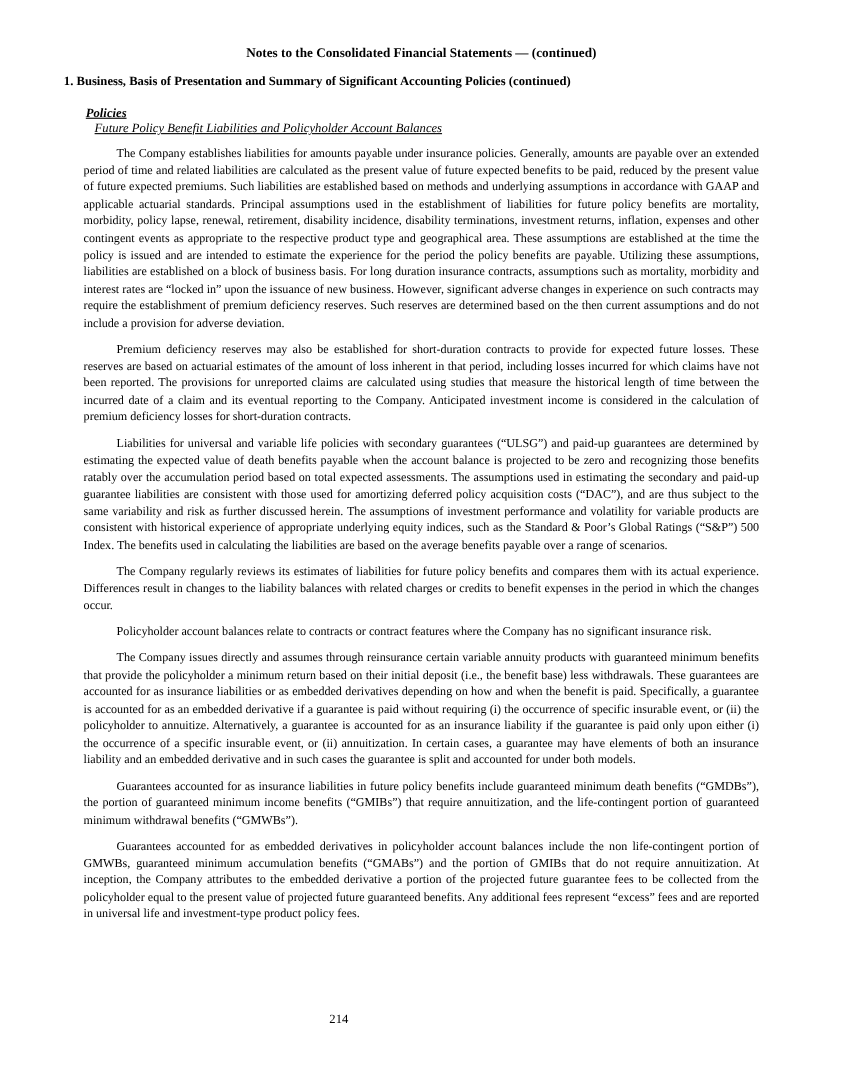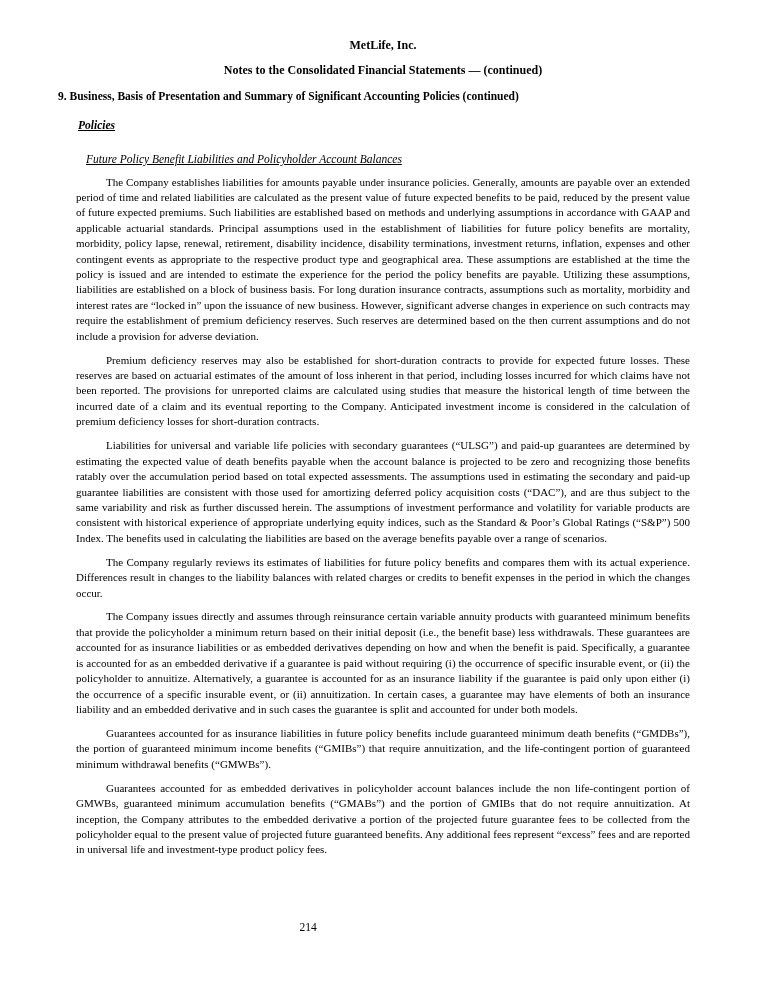--- a/index.html
+++ b/index.html
@@ -48,21 +48,21 @@
     text-decoration: underline;
     font-size: 11.5px;
     line-height: 14px;
     margin: 15px 0 0 2px;
   }
   .subsubsection-heading {
     font-style: italic;
     text-decoration: underline;
     font-size: 11.5px;
     line-height: 14px;
-    margin: 20px 0 0 10px;
+    margin: 0 0 0 10px;
   }
   .body-text p {
     font-size: 11px;
     line-height: 15.42px;
     text-align: justify;
     text-indent: 30px;
     margin: 8.5px 0;
   }
   .page-number {
     position: absolute;
@@ -70,30 +70,30 @@
     left: 0;
     width: 616px;
     text-align: center;
     font-size: 11.5px;
   }
 </style>
 </head>
 <body>
 
 <div class="page">
-  <div class="doc-title">MetLife, Inc.</div>
   <div class="doc-subtitle">Notes to the Consolidated Financial Statements — (continued)</div>
-  <div class="section-heading">9. Business, Basis of Presentation and Summary of Significant Accounting Policies (continued)</div>
+  <div class="section-heading">1. Business, Basis of Presentation and Summary of Significant Accounting Policies (continued)</div>
   <div class="subsection-heading">Policies</div>
   <div class="subsubsection-heading">Future Policy Benefit Liabilities and Policyholder Account Balances</div>
 
   <div class="body-text">
     <p>The Company establishes liabilities for amounts payable under insurance policies. Generally, amounts are payable over an extended period of time and related liabilities are calculated as the present value of future expected benefits to be paid, reduced by the present value of future expected premiums. Such liabilities are established based on methods and underlying assumptions in accordance with GAAP and applicable actuarial standards. Principal assumptions used in the establishment of liabilities for future policy benefits are mortality, morbidity, policy lapse, renewal, retirement, disability incidence, disability terminations, investment returns, inflation, expenses and other contingent events as appropriate to the respective product type and geographical area. These assumptions are established at the time the policy is issued and are intended to estimate the experience for the period the policy benefits are payable. Utilizing these assumptions, liabilities are established on a block of business basis. For long duration insurance contracts, assumptions such as mortality, morbidity and interest rates are “locked in” upon the issuance of new business. However, significant adverse changes in experience on such contracts may require the establishment of premium deficiency reserves. Such reserves are determined based on the then current assumptions and do not include a provision for adverse deviation.</p>
     <p>Premium deficiency reserves may also be established for short-duration contracts to provide for expected future losses. These reserves are based on actuarial estimates of the amount of loss inherent in that period, including losses incurred for which claims have not been reported. The provisions for unreported claims are calculated using studies that measure the historical length of time between the incurred date of a claim and its eventual reporting to the Company. Anticipated investment income is considered in the calculation of premium deficiency losses for short-duration contracts.</p>
     <p>Liabilities for universal and variable life policies with secondary guarantees (“ULSG”) and paid-up guarantees are determined by estimating the expected value of death benefits payable when the account balance is projected to be zero and recognizing those benefits ratably over the accumulation period based on total expected assessments. The assumptions used in estimating the secondary and paid-up guarantee liabilities are consistent with those used for amortizing deferred policy acquisition costs (“DAC”), and are thus subject to the same variability and risk as further discussed herein. The assumptions of investment performance and volatility for variable products are consistent with historical experience of appropriate underlying equity indices, such as the Standard &amp; Poor’s Global Ratings (“S&amp;P”) 500 Index. The benefits used in calculating the liabilities are based on the average benefits payable over a range of scenarios.</p>
     <p>The Company regularly reviews its estimates of liabilities for future policy benefits and compares them with its actual experience. Differences result in changes to the liability balances with related charges or credits to benefit expenses in the period in which the changes occur.</p>
+    <p>Policyholder account balances relate to contracts or contract features where the Company has no significant insurance risk.</p>
     <p>The Company issues directly and assumes through reinsurance certain variable annuity products with guaranteed minimum benefits that provide the policyholder a minimum return based on their initial deposit (i.e., the benefit base) less withdrawals. These guarantees are accounted for as insurance liabilities or as embedded derivatives depending on how and when the benefit is paid. Specifically, a guarantee is accounted for as an embedded derivative if a guarantee is paid without requiring (i) the occurrence of specific insurable event, or (ii) the policyholder to annuitize. Alternatively, a guarantee is accounted for as an insurance liability if the guarantee is paid only upon either (i) the occurrence of a specific insurable event, or (ii) annuitization. In certain cases, a guarantee may have elements of both an insurance liability and an embedded derivative and in such cases the guarantee is split and accounted for under both models.</p>
     <p>Guarantees accounted for as insurance liabilities in future policy benefits include guaranteed minimum death benefits (“GMDBs”), the portion of guaranteed minimum income benefits (“GMIBs”) that require annuitization, and the life-contingent portion of guaranteed minimum withdrawal benefits (“GMWBs”).</p>
     <p>Guarantees accounted for as embedded derivatives in policyholder account balances include the non life-contingent portion of GMWBs, guaranteed minimum accumulation benefits (“GMABs”) and the portion of GMIBs that do not require annuitization. At inception, the Company attributes to the embedded derivative a portion of the projected future guarantee fees to be collected from the policyholder equal to the present value of projected future guaranteed benefits. Any additional fees represent “excess” fees and are reported in universal life and investment-type product policy fees.</p>
   </div>
 
   <div class="page-number">214</div>
 </div>
 
 </body></html>

